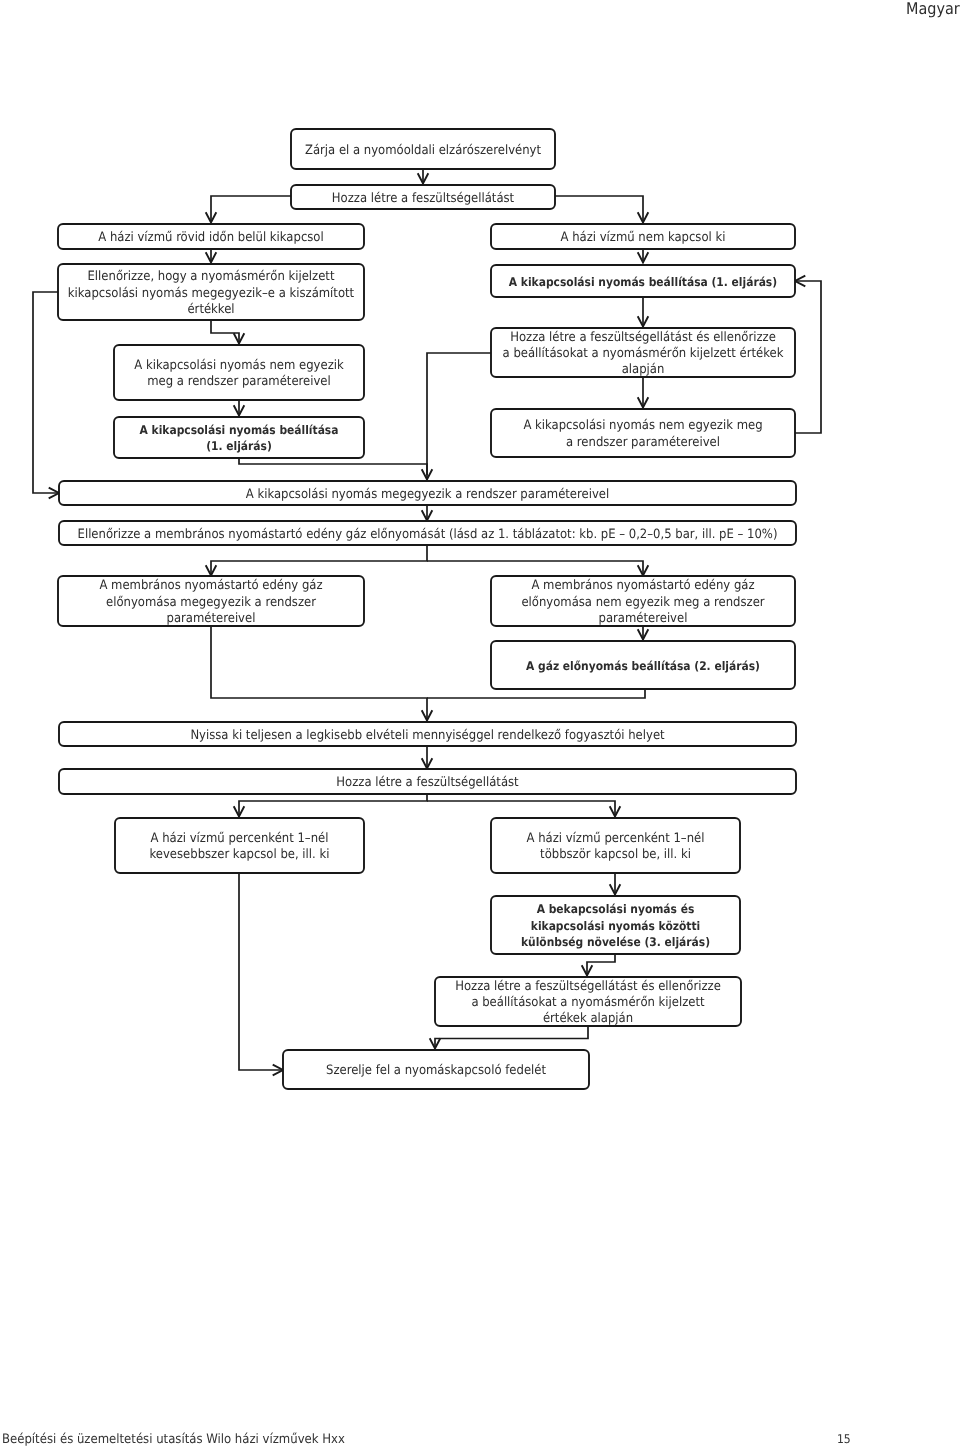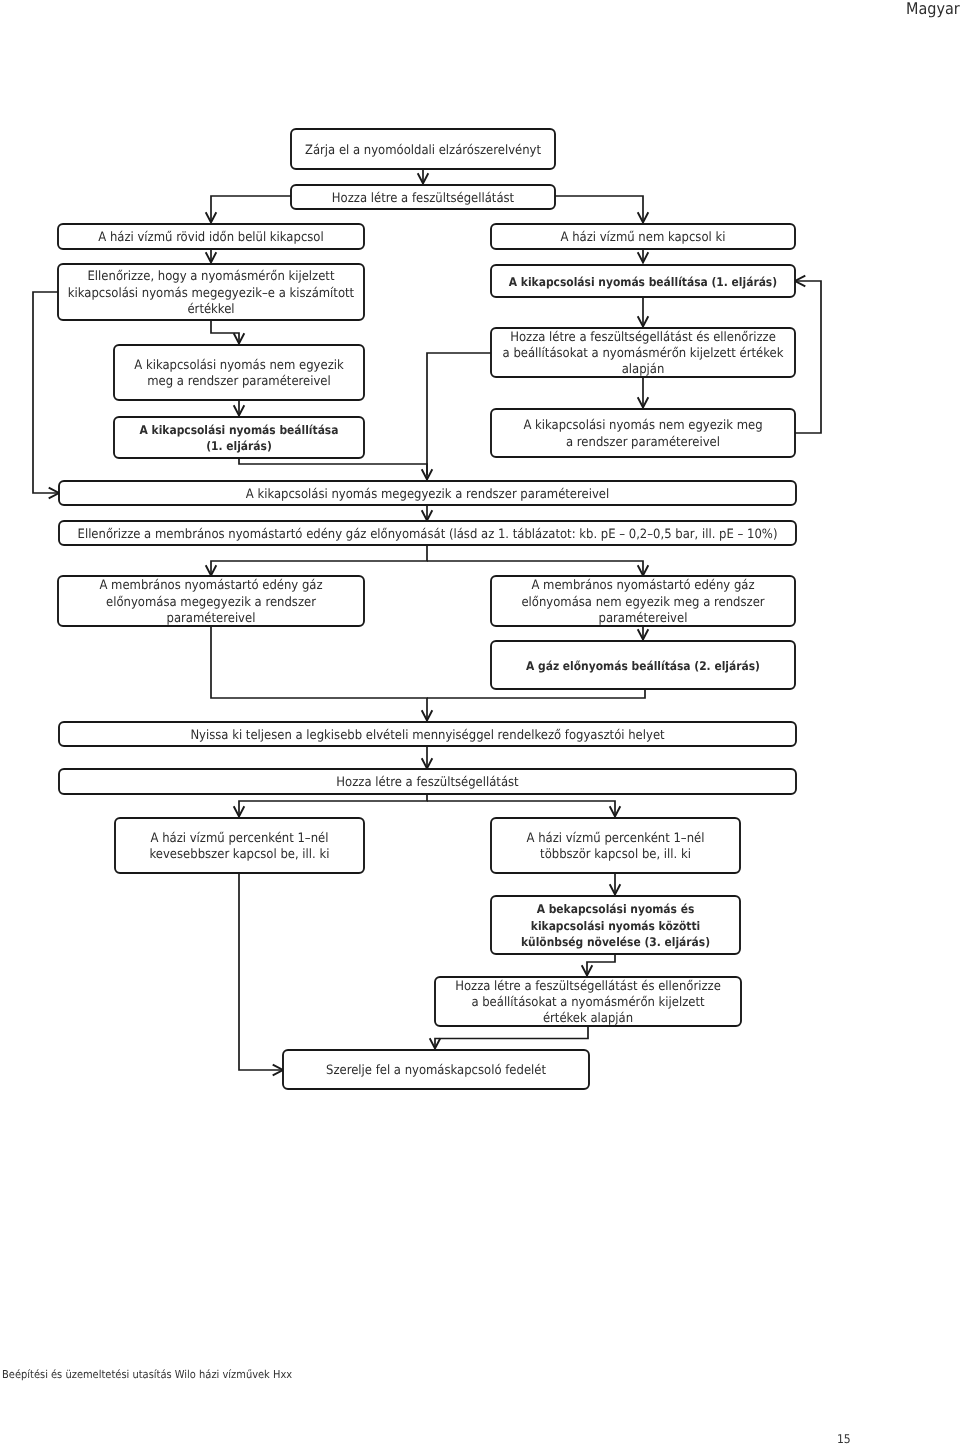--- a/index.html
+++ b/index.html
@@ -1,20 +1,20 @@
 <!DOCTYPE html>
 <html><head>
 <meta charset="utf-8">
 <style>
   html,body{margin:0;padding:0;background:#ffffff;}
   body{width:960px;height:1450px;position:relative;overflow:hidden;-webkit-font-smoothing:antialiased;text-rendering:geometricPrecision;
        font-family:"DejaVu Sans Condensed","DejaVu Sans",sans-serif;color:#231f20;}
   .page{position:absolute;left:0;top:0;width:960px;height:1450px;}
   #hdr{position:absolute;left:906px;top:-1px;font-size:16px;color:#2d2d2d;text-align:right;}
-  #ftl{position:absolute;left:2px;top:1368px;font-size:11px;color:#333;}
+  #ftl{position:absolute;left:2px;top:1432px;font-size:13px;color:#333;}
   #ftr{position:absolute;left:837px;top:1432px;font-size:12px;color:#333;}
   svg#chart{position:absolute;left:0;top:0;display:block;shape-rendering:geometricPrecision;}
   svg text{-webkit-font-smoothing:antialiased;text-rendering:geometricPrecision;}
   .page{will-change:transform;transform:translateZ(0);}
   .bx{fill:#ffffff;stroke:#181818;stroke-width:1.9;}
   .tx{font-family:"DejaVu Sans Condensed","DejaVu Sans",sans-serif;font-size:12.95px;fill:#2d2d2d;text-anchor:middle;}
   .tb{font-weight:bold;font-size:11.9px;}
   .ln{stroke:#1a1a1a;stroke-width:1.7;fill:none;stroke-linecap:butt;}
   .ah{stroke:#1a1a1a;stroke-width:1.9;fill:none;stroke-linejoin:miter;stroke-linecap:butt;}
 </style>

